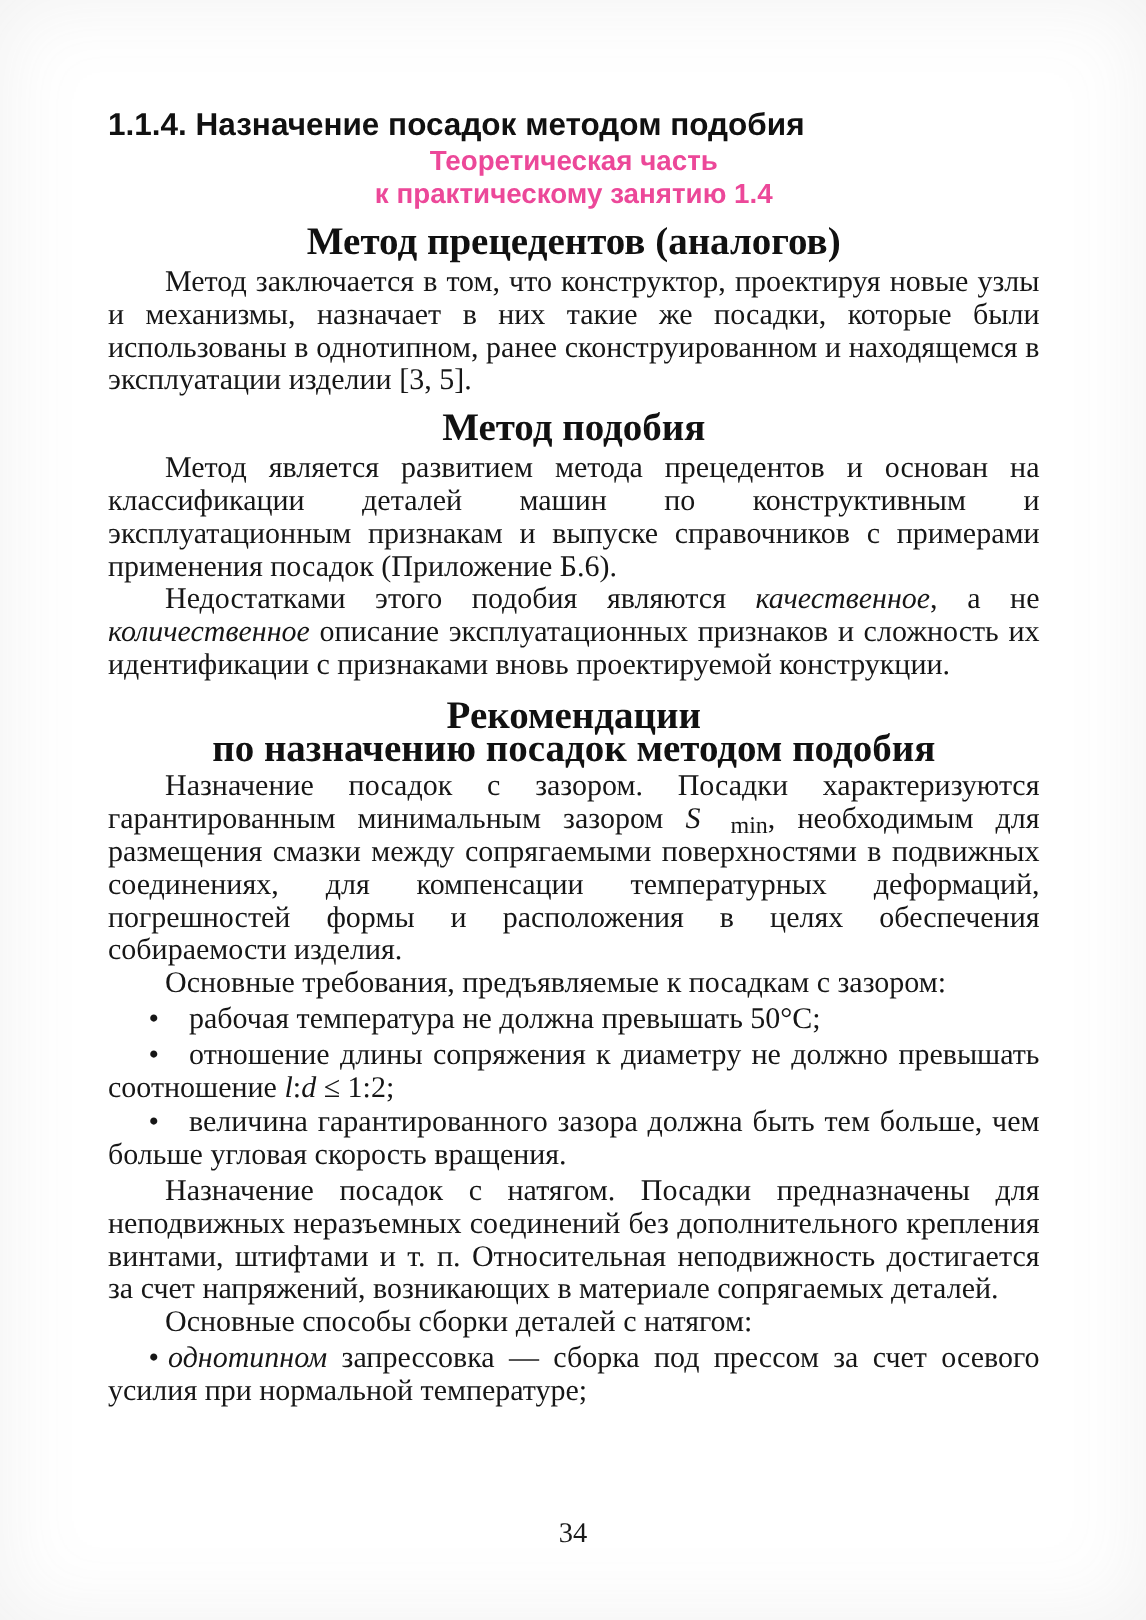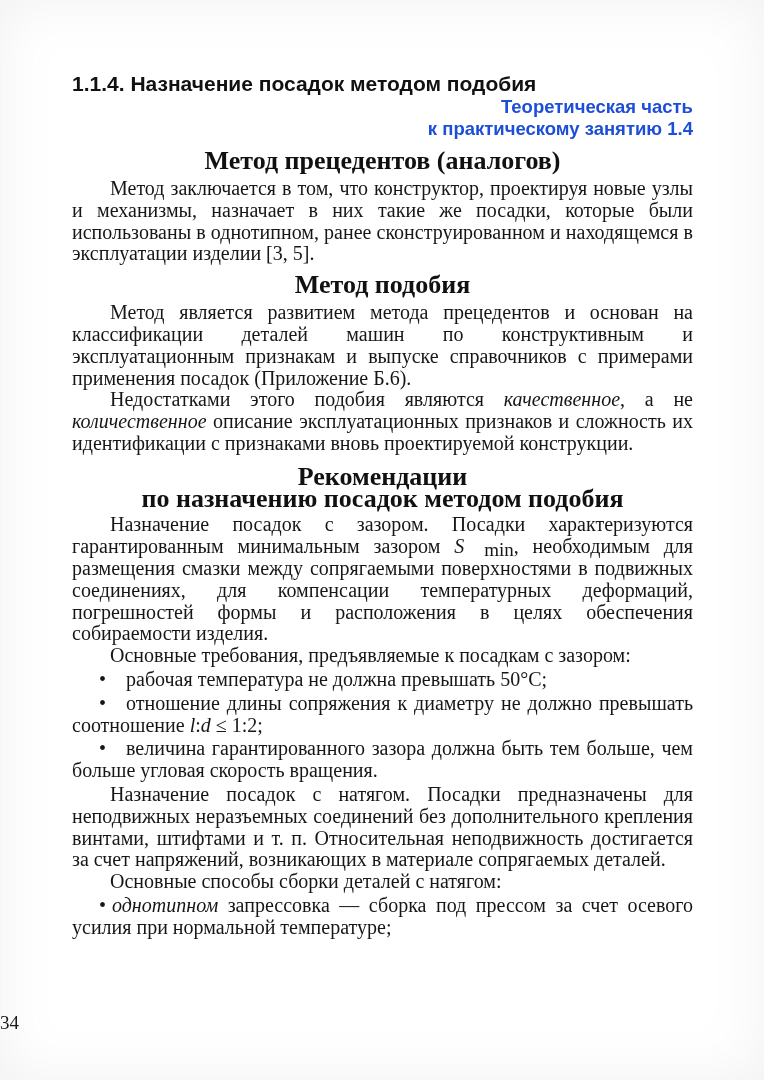--- a/index.html
+++ b/index.html
@@ -26,23 +26,23 @@
     font-weight: bold;
     font-size: 21px; line-height: 24px;
     margin: 0 0 0 0;
     text-align: left;
     color: #111;
   }
   .subtitle {
     font-family: "Liberation Sans", "DejaVu Sans", sans-serif;
     font-weight: bold;
     font-size: 18.5px; line-height: 21.5px;
-    text-align: right;
+    text-align: center;
     margin: 0 0 11px 0;
-    color: #1d4ed8;
+    color: #ec4899;
   }
   .h-serif {
     font-size: 26px; font-weight: bold;
     text-align: center;
     line-height: 22px;
     margin: 9px 0 6px 0;
     color: #111;
   }
   .h-serif.two-line { line-height: 21.8px; margin: 11px 0 5px 0; }
   p.body {
@@ -54,28 +54,29 @@
     hyphens: auto;
     -webkit-hyphens: auto;
   }
   p.body.sp { margin-top: 2px; }
   p.bullet { text-indent: 27px; }
   .gap    { display: inline-block; width: 20px; }
   .gap-sm { display: inline-block; width: 6px; }
   .it { font-style: italic; }
   .lead { font-weight: normal; }
   sub.small {
-    font-size: 19px;
+    font-size: 16px;
     line-height: 0;
     vertical-align: baseline;
     position: relative; top: 3px; padding-left: 20px;
   }
   .footer {
     position: absolute;
     top: 1012px; left: 0; width: 764px;
+    text-align: center;
     font-size: 19px;
     color: #1a1a1a;
   }
 </style>
 </head>
 <body>
 
 <div class="page">
   <div class="content">
 

